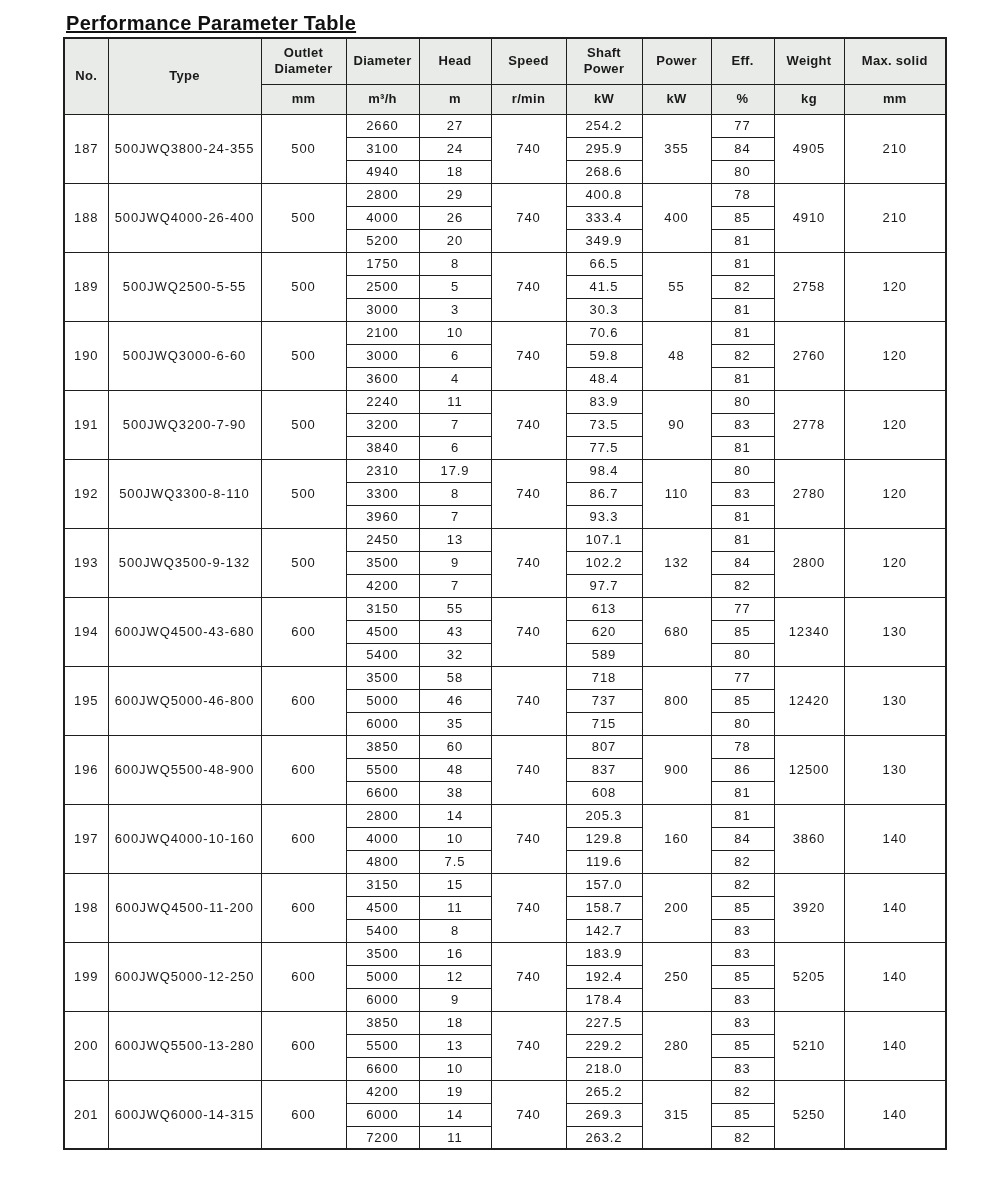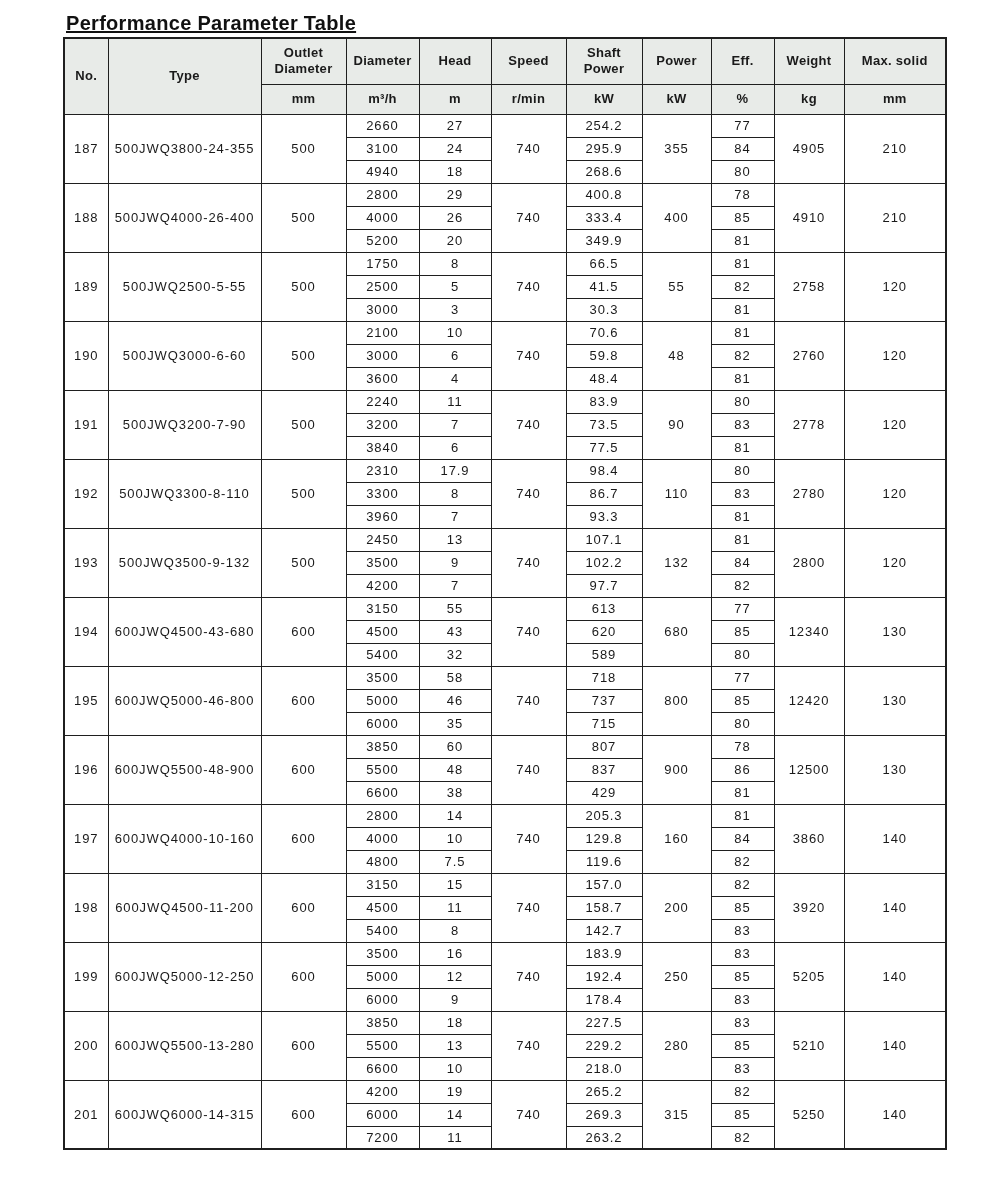--- a/index.html
+++ b/index.html
@@ -342,21 +342,21 @@
       </tr>
       <tr>
         <td>5500</td>
         <td>48</td>
         <td>837</td>
         <td>86</td>
       </tr>
       <tr>
         <td>6600</td>
         <td>38</td>
-        <td>429</td>
+        <td>608</td>
         <td>81</td>
       </tr>
       <tr>
         <td rowspan="3">197</td>
         <td rowspan="3">600JWQ4000-10-160</td>
         <td rowspan="3">600</td>
         <td>2800</td>
         <td>14</td>
         <td rowspan="3">740</td>
         <td>205.3</td>

